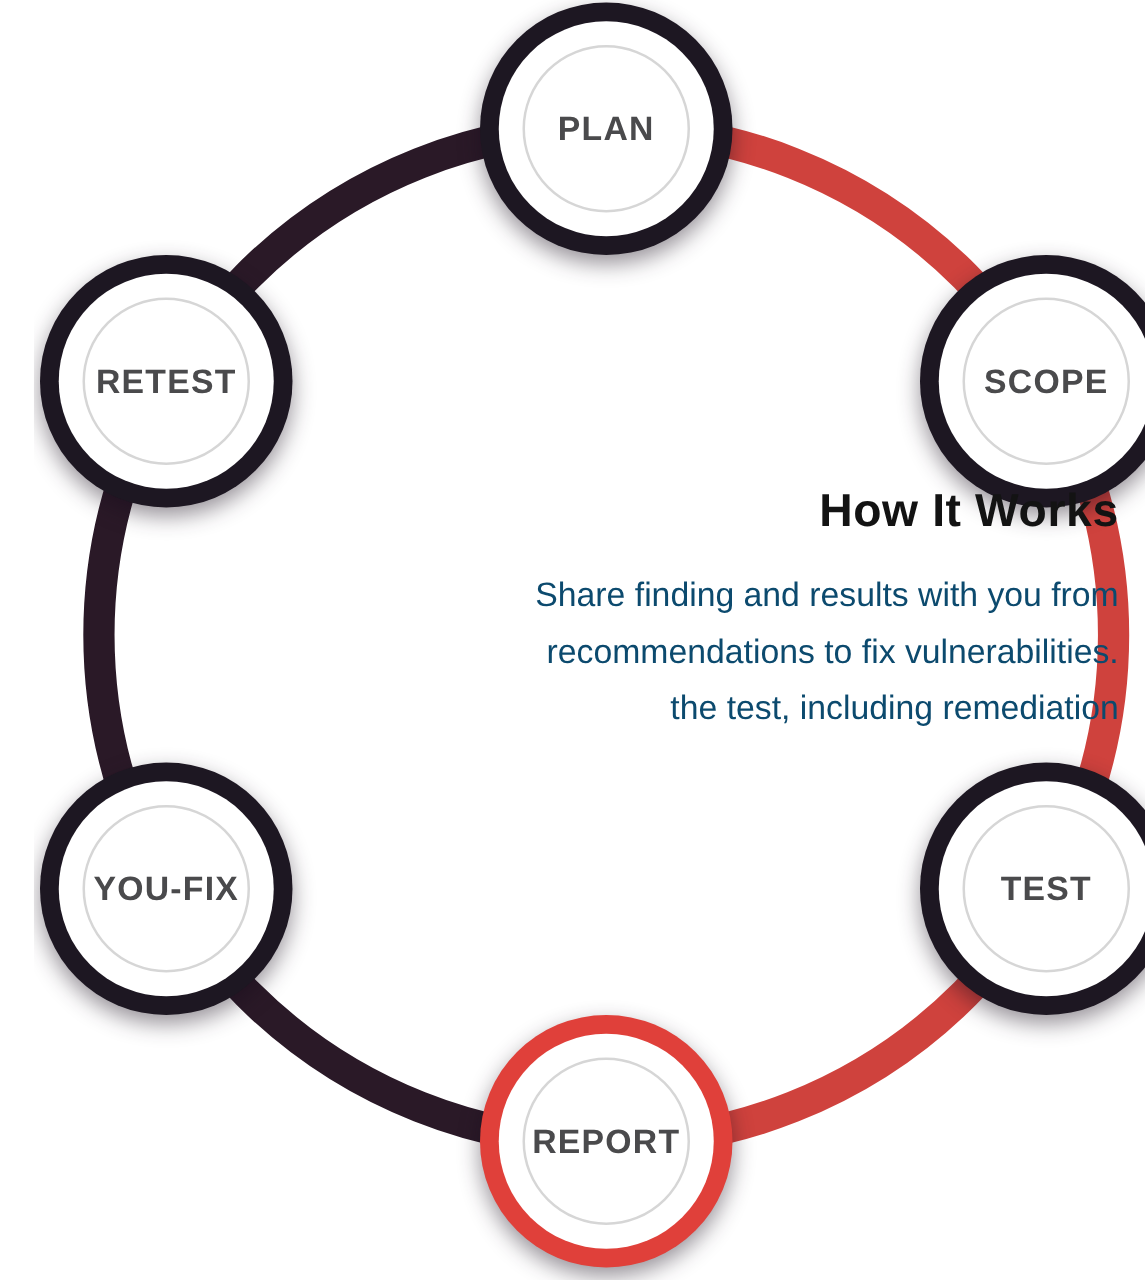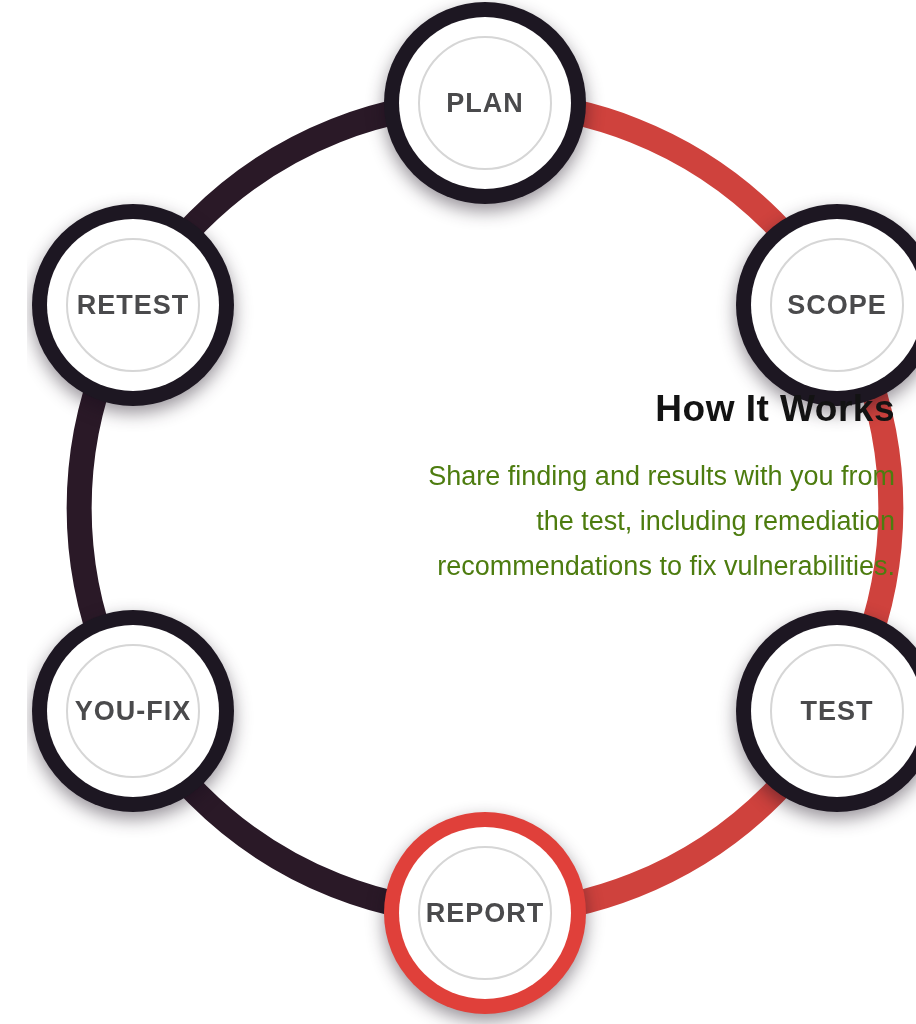--- a/index.html
+++ b/index.html
@@ -24,21 +24,21 @@
     margin:0 0 24px 0;
     font-size:37px;
     font-weight:800;
     letter-spacing:0.5px;
     color:#131313;
   }
   .center-text .desc-line{
     font-size:27px;
     line-height:45px;
     font-weight:400;
-    color:#4d7c0f;
+    color:#0c4a6e;
   }
   .node{filter:drop-shadow(0 7px 9px rgba(22,12,26,0.45));}
   .thin-ring{fill:none;stroke-width:2;}
 </style>
 </head>
 <body>
 
 <div class="stage">
 
   <svg width="916" height="1024" viewBox="0 0 916 1024">
@@ -88,17 +88,17 @@
       <circle r="86" fill="#ffffff"></circle>
       <circle r="66" class="thin-ring" stroke="#d6d6d6"></circle>
       <text class="node-label" text-anchor="middle" dy="9" fill="#4a4a4c">RETEST</text>
     </g>
 
   </svg>
 
   <div class="center-text">
     <h2>How It Works</h2>
     <div class="desc-line">Share finding and results with you from</div>
+    <div class="desc-line">recommendations to fix vulnerabilities.</div>
     <div class="desc-line">the test, including remediation</div>
-    <div class="desc-line">recommendations to fix vulnerabilities.</div>
   </div>
 
 </div>
 
 </body></html>

